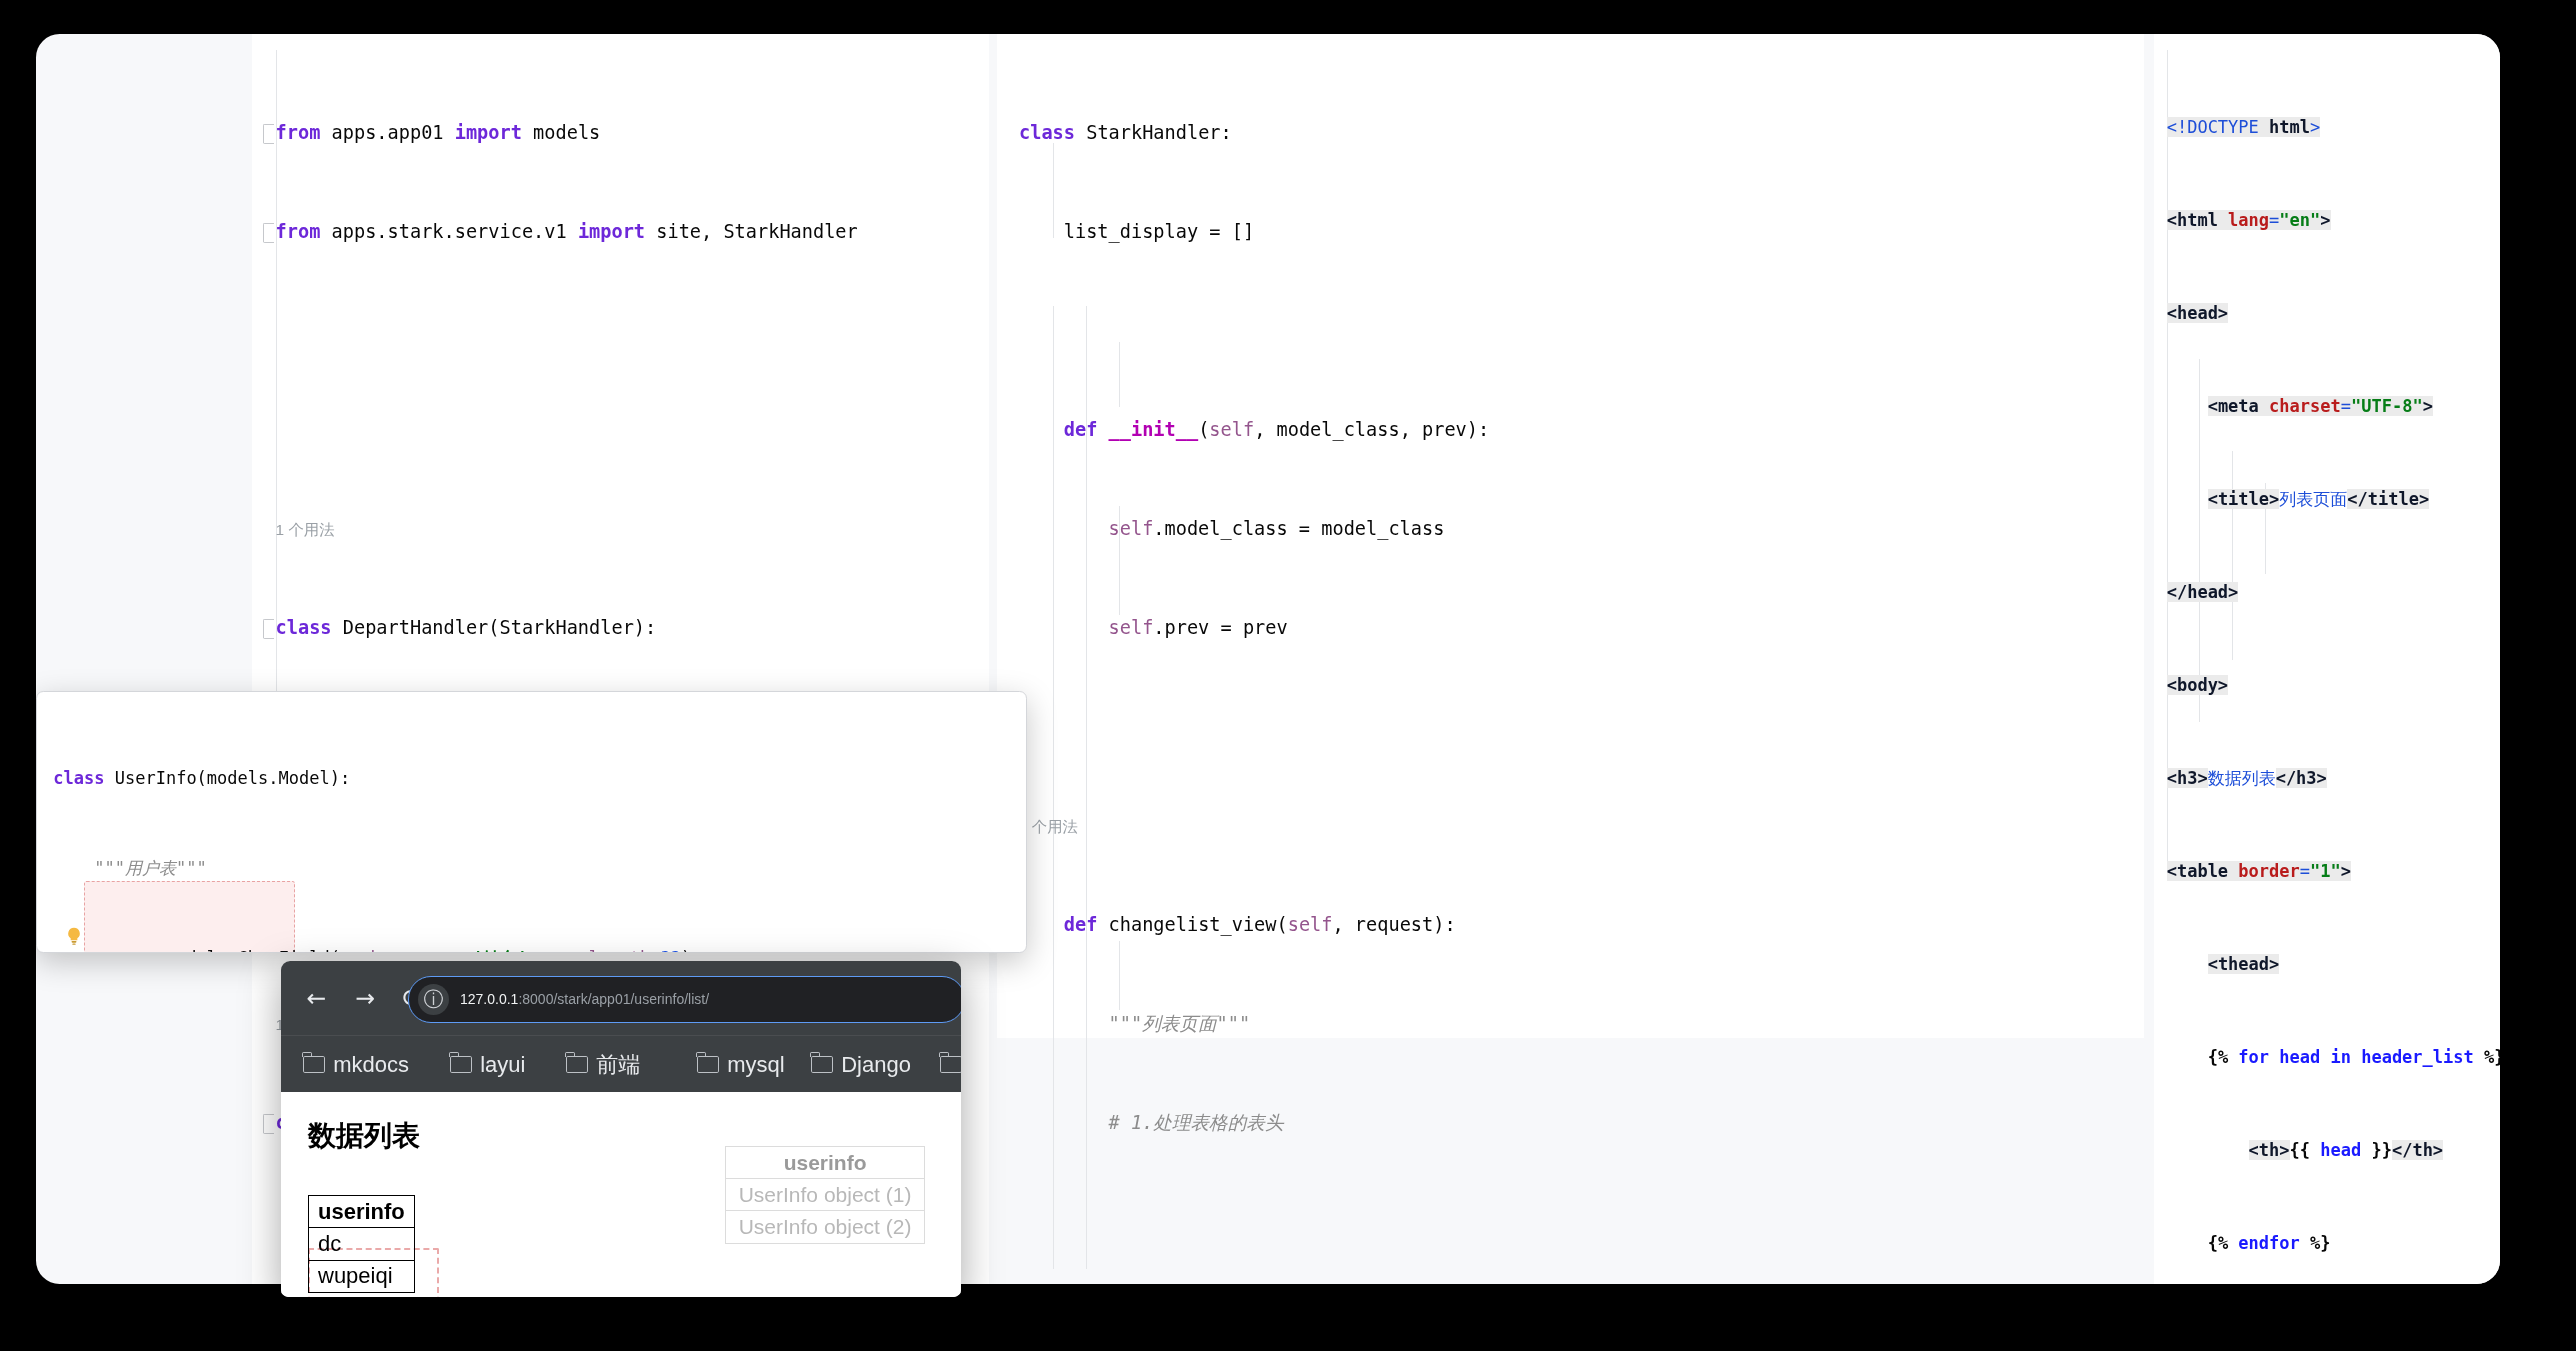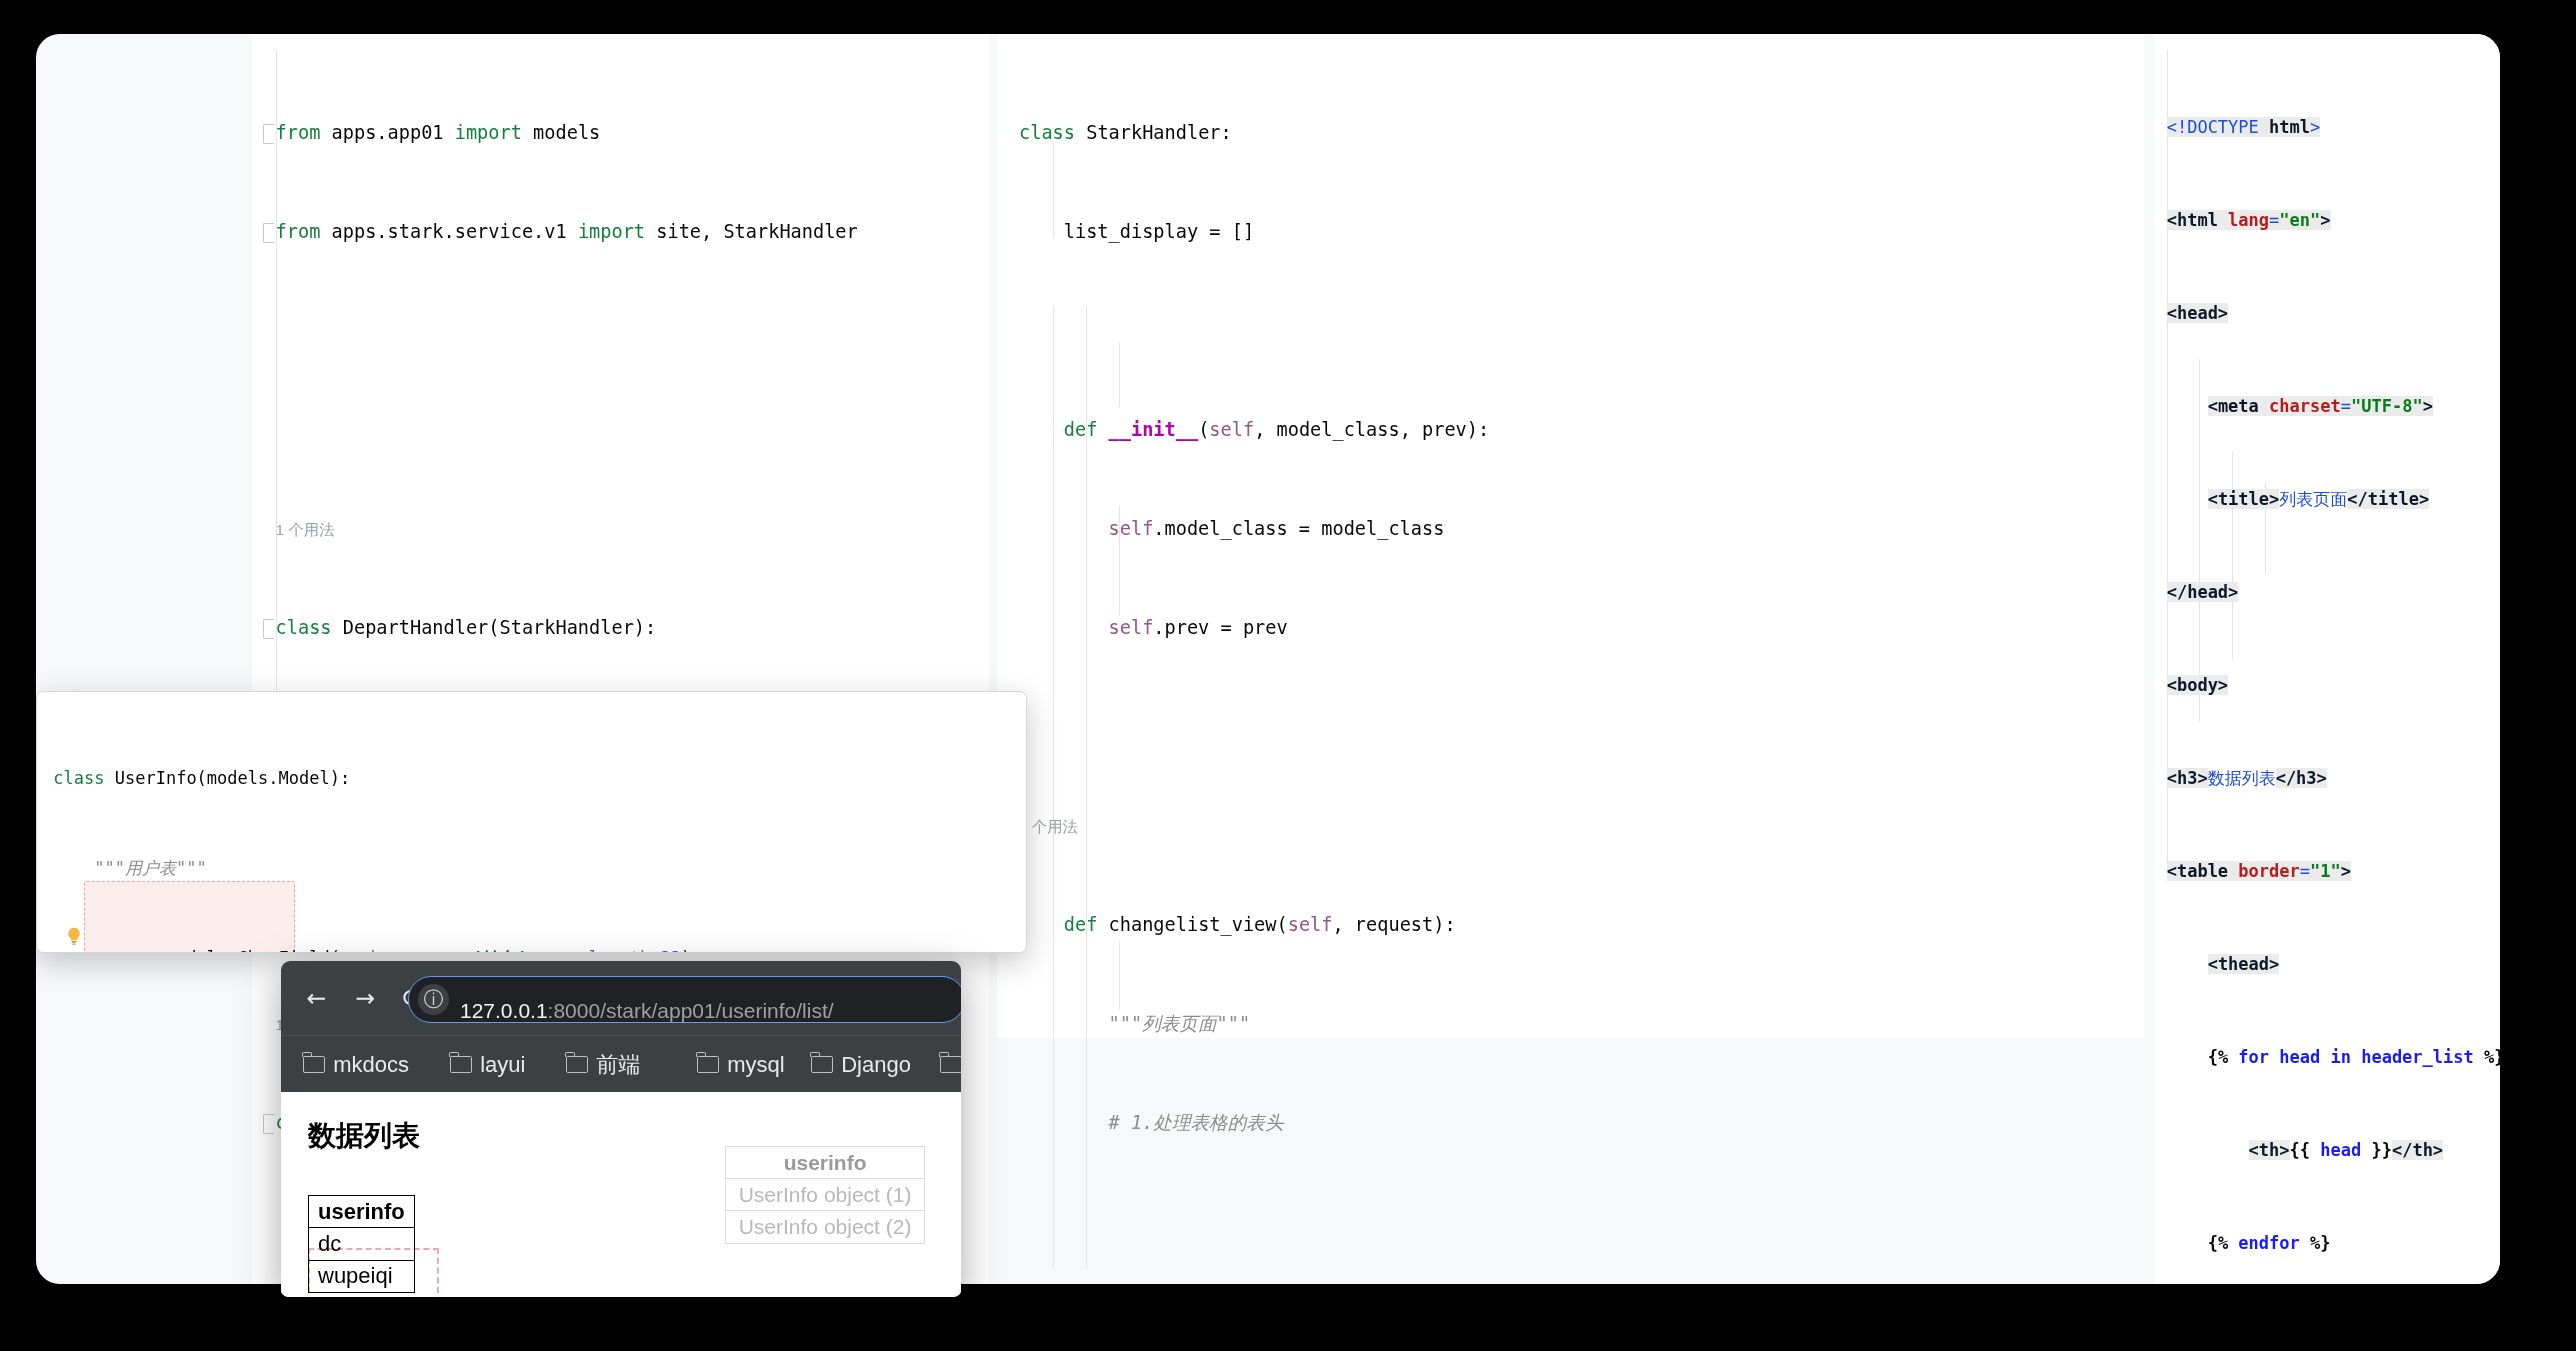--- a/index.html
+++ b/index.html
@@ -21,21 +21,21 @@
         font-family:"DejaVu Sans Mono",monospace;
         font-size:18.6px;line-height:33px;color:#2b2b2b;}
   .col-left  .code{left:23.6px;  top:16.3px;}
   .col-mid   .code{left:22px;  top:16.3px;}
   .col-right .code{left:12.7px;  top:16.3px;font-size:17px;line-height:31px;}
 
   .ln{position:relative;height:33px;}
   .col-right .ln{height:31px;}
 
   
-  .kw   {color:#15803d;font-weight:normal;}
+  .kw   {color:#6d28d9;font-weight:bold;}
   .str  {color:#067d17;font-weight:bold;}
   .num  {color:#1750eb;}
   .cmt  {color:#8c8c8c;font-style:italic;}
   .self {color:#94558d;}
   .dund {color:#b200b2;font-weight:bold;}
   .pln  {color:#080808;}
   .usage{color:#9aa0a6;font-size:15.4px;font-style:normal;font-family:"Liberation Sans",sans-serif;}
 
   
   .gut{position:absolute;left:-12.7px;top:7.3px;width:10px;height:18px;
@@ -66,22 +66,22 @@
            background:#fff;border-radius:9px 9px 7.3px 7.3px;
            box-shadow:0 12.7px 40px rgba(0,0,0,.35);overflow:hidden;z-index:30;}
   .bro-top{height:74px;background:#3c4043;position:relative;}
   .nav-btn{position:absolute;top:22px;width:31px;height:31px;color:#e8eaed;
            font-family:"DejaVu Sans",sans-serif;font-size:23.6px;line-height:31px;text-align:center;}
   .urlbar{position:absolute;left:127px;top:14.5px;right:-3.6px;height:45px;
           background:#202124;border-radius:23px;border:1.8px solid #5e9bf5;}
   .urlinfo{position:absolute;left:9px;top:7.3px;width:31px;height:31px;border-radius:50%;
            background:#3c4043;color:#cfd2d6;font-family:"DejaVu Sans",sans-serif;
            font-size:20px;line-height:31px;text-align:center;}
-  .urltext{position:absolute;left:51px;top:22px;font-family:"Liberation Sans",sans-serif;
-           font-size:21px;color:#9aa0a6;white-space:nowrap;}
+  .urltext{position:absolute;left:51px;top:14px;font-family:"Liberation Sans",sans-serif;
+           font-size:14px;color:#9aa0a6;white-space:nowrap;}
   .urltext b{color:#f1f3f4;font-weight:normal;}
   .bro-bm{height:56px;background:#3c4043;position:relative;border-top:0.9px solid #4a4d50;}
   .bm{position:absolute;top:12.7px;height:31px;color:#e8eaed;
       font-family:"Liberation Sans",sans-serif;font-size:22px;line-height:31px;white-space:nowrap;}
   .bm .fold{display:inline-block;width:20px;height:15.4px;border:1.8px solid #bdc1c6;
             border-radius:1.8px;margin-right:8.2px;vertical-align:-1.8px;position:relative;}
   .bm .fold:before{content:"";position:absolute;left:-1.8px;top:-5.4px;width:8.2px;height:4.5px;
             border:1.8px solid #bdc1c6;border-bottom:none;border-radius:1.8px 1.8px 0 0;}
   .bro-page{position:absolute;left:0;top:131px;right:0;bottom:0;background:#fff;}
   .page-h3{position:absolute;left:27px;top:25.4px;font-family:"Liberation Sans",sans-serif;

